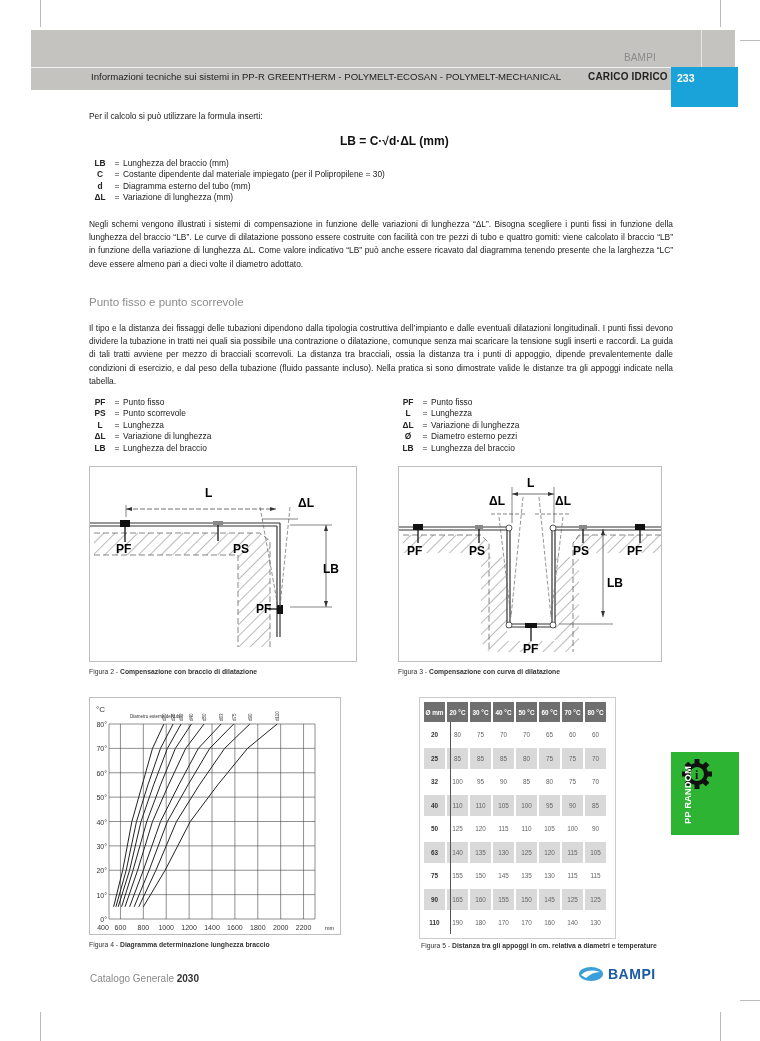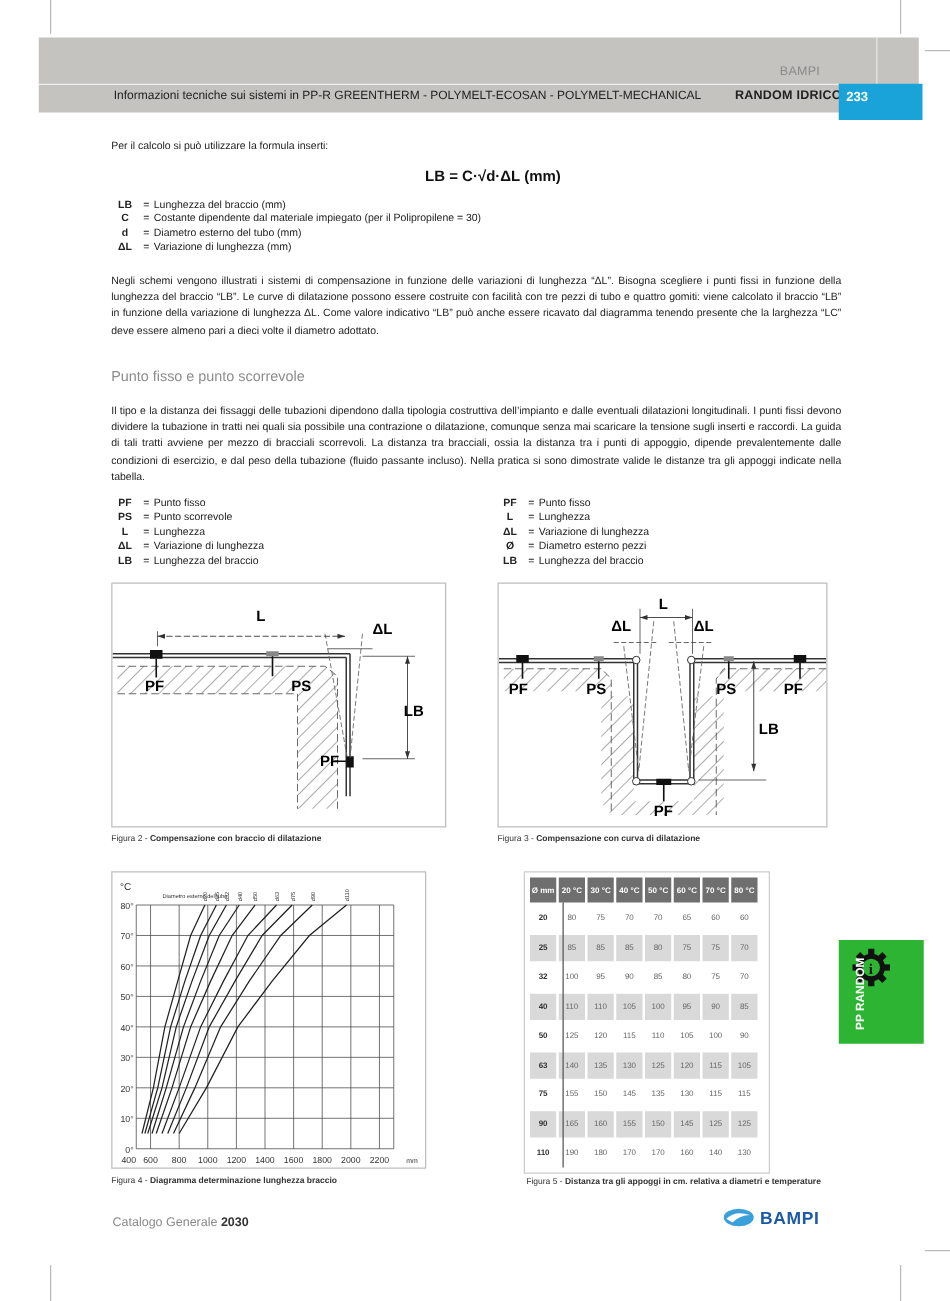--- a/index.html
+++ b/index.html
@@ -4,21 +4,21 @@
 <style>
   html,body{margin:0;padding:0;background:#fff;}
   body{width:760px;height:1041px;position:relative;overflow:hidden;font-family:"Liberation Sans",sans-serif;color:#222;}
   .crop{position:absolute;background:#bbb;}
   .hdr-band{position:absolute;left:31px;top:30px;width:670px;height:60px;background:#c4c3bf;}
   .hdr-band2{position:absolute;left:701px;top:30px;width:33px;height:60px;background:#c4c3bf;border-left:1px solid #e6e6e6;}
   .hdr-line{position:absolute;left:31px;top:67px;width:640px;height:1px;background:#f0f0f0;}
   .hdr-brand{position:absolute;right:104px;top:52px;font-size:10px;color:#8a8a8a;letter-spacing:0.2px;}
   .hdr-title{position:absolute;left:91px;top:71px;font-size:9.6px;color:#222;white-space:nowrap;}
   .hdr-section{position:absolute;left:588px;top:71px;font-size:10px;font-weight:bold;color:#222;letter-spacing:0.2px;}
-  .hdr-page{position:absolute;left:671px;top:67px;width:67px;height:29px;background:#1aa3d8;color:#fff;font-weight:bold;font-size:10.5px;line-height:22px;padding-left:6px;box-sizing:border-box;}
+  .hdr-page{position:absolute;left:671px;top:67px;width:67px;height:40px;background:#1aa3d8;color:#fff;font-weight:bold;font-size:10.5px;line-height:22px;padding-left:6px;box-sizing:border-box;}
   .p{position:absolute;left:89px;font-size:8.4px;line-height:13.2px;color:#222;width:584px;text-align:justify;}
   .formula{position:absolute;left:320px;top:134px;font-size:12px;font-weight:bold;color:#111;padding-left:20px;}
   .legend{position:absolute;font-size:8.4px;line-height:11.4px;color:#222;}
   .legend .row{display:flex;}
   .legend .k{width:22px;font-weight:bold;text-align:center;}
   .legend .eq{width:12px;text-align:center;}
   .h2{position:absolute;left:89px;top:296px;font-size:11.5px;font-weight:normal;color:#8c8c8c;}
   .figbox{position:absolute;border:1px solid #bdbdbd;background:#fff;}
   .cap{position:absolute;font-size:6.8px;color:#333;white-space:nowrap;}
   .cap b{font-weight:bold;}
@@ -41,41 +41,41 @@
 <div class="crop" style="left:40px;top:1012px;width:1px;height:29px;"></div>
 <div class="crop" style="left:720px;top:1012px;width:1px;height:29px;"></div>
 <div class="crop" style="left:740px;top:1000px;width:20px;height:1px;"></div>
 <div class="crop" style="left:740px;top:40px;width:20px;height:1px;"></div>
 
 <div class="hdr-band"></div>
 <div class="hdr-band2"></div>
 <div class="hdr-line"></div>
 <div class="hdr-brand">BAMPI</div>
 <div class="hdr-title">Informazioni tecniche sui sistemi in PP-R GREENTHERM - POLYMELT-ECOSAN - POLYMELT-MECHANICAL</div>
-<div class="hdr-section">RANDOM IDRICO</div>
+<div class="hdr-section">CARICO IDRICO</div>
 <div class="hdr-page">233</div>
 
 <div class="p" style="top:110px;">Per il calcolo si può utilizzare la formula inserti:</div>
 <div class="formula">LB = C·√d·ΔL (mm)</div>
 
 <div class="legend" style="left:89px;top:158px;">
   <div class="row">
       <span class="k">LB</span>
       <span class="eq">=</span>
       <span>Lunghezza del braccio (mm)</span>
     </div>
   <div class="row">
       <span class="k">C</span>
       <span class="eq">=</span>
       <span>Costante dipendente dal materiale impiegato (per il Polipropilene = 30)</span>
     </div>
   <div class="row">
       <span class="k">d</span>
       <span class="eq">=</span>
-      <span>Diametro esterno del tubo (mm)</span>
+      <span>Diagramma esterno del tubo (mm)</span>
     </div>
   <div class="row">
       <span class="k">ΔL</span>
       <span class="eq">=</span>
       <span>Variazione di lunghezza (mm)</span>
     </div>
 </div>
 
 <div class="p" style="top:218px;">Negli schemi vengono illustrati i sistemi di compensazione in funzione delle variazioni di lunghezza “ΔL”. Bisogna scegliere i punti fissi in funzione della lunghezza del braccio “LB”. Le curve di dilatazione possono essere costruite con facilità con tre pezzi di tubo e quattro gomiti: viene calcolato il braccio “LB” in funzione della variazione di lunghezza ΔL. Come valore indicativo “LB” può anche essere ricavato dal diagramma tenendo presente che la larghezza “LC” deve essere almeno pari a dieci volte il diametro adottato.</div>
 

